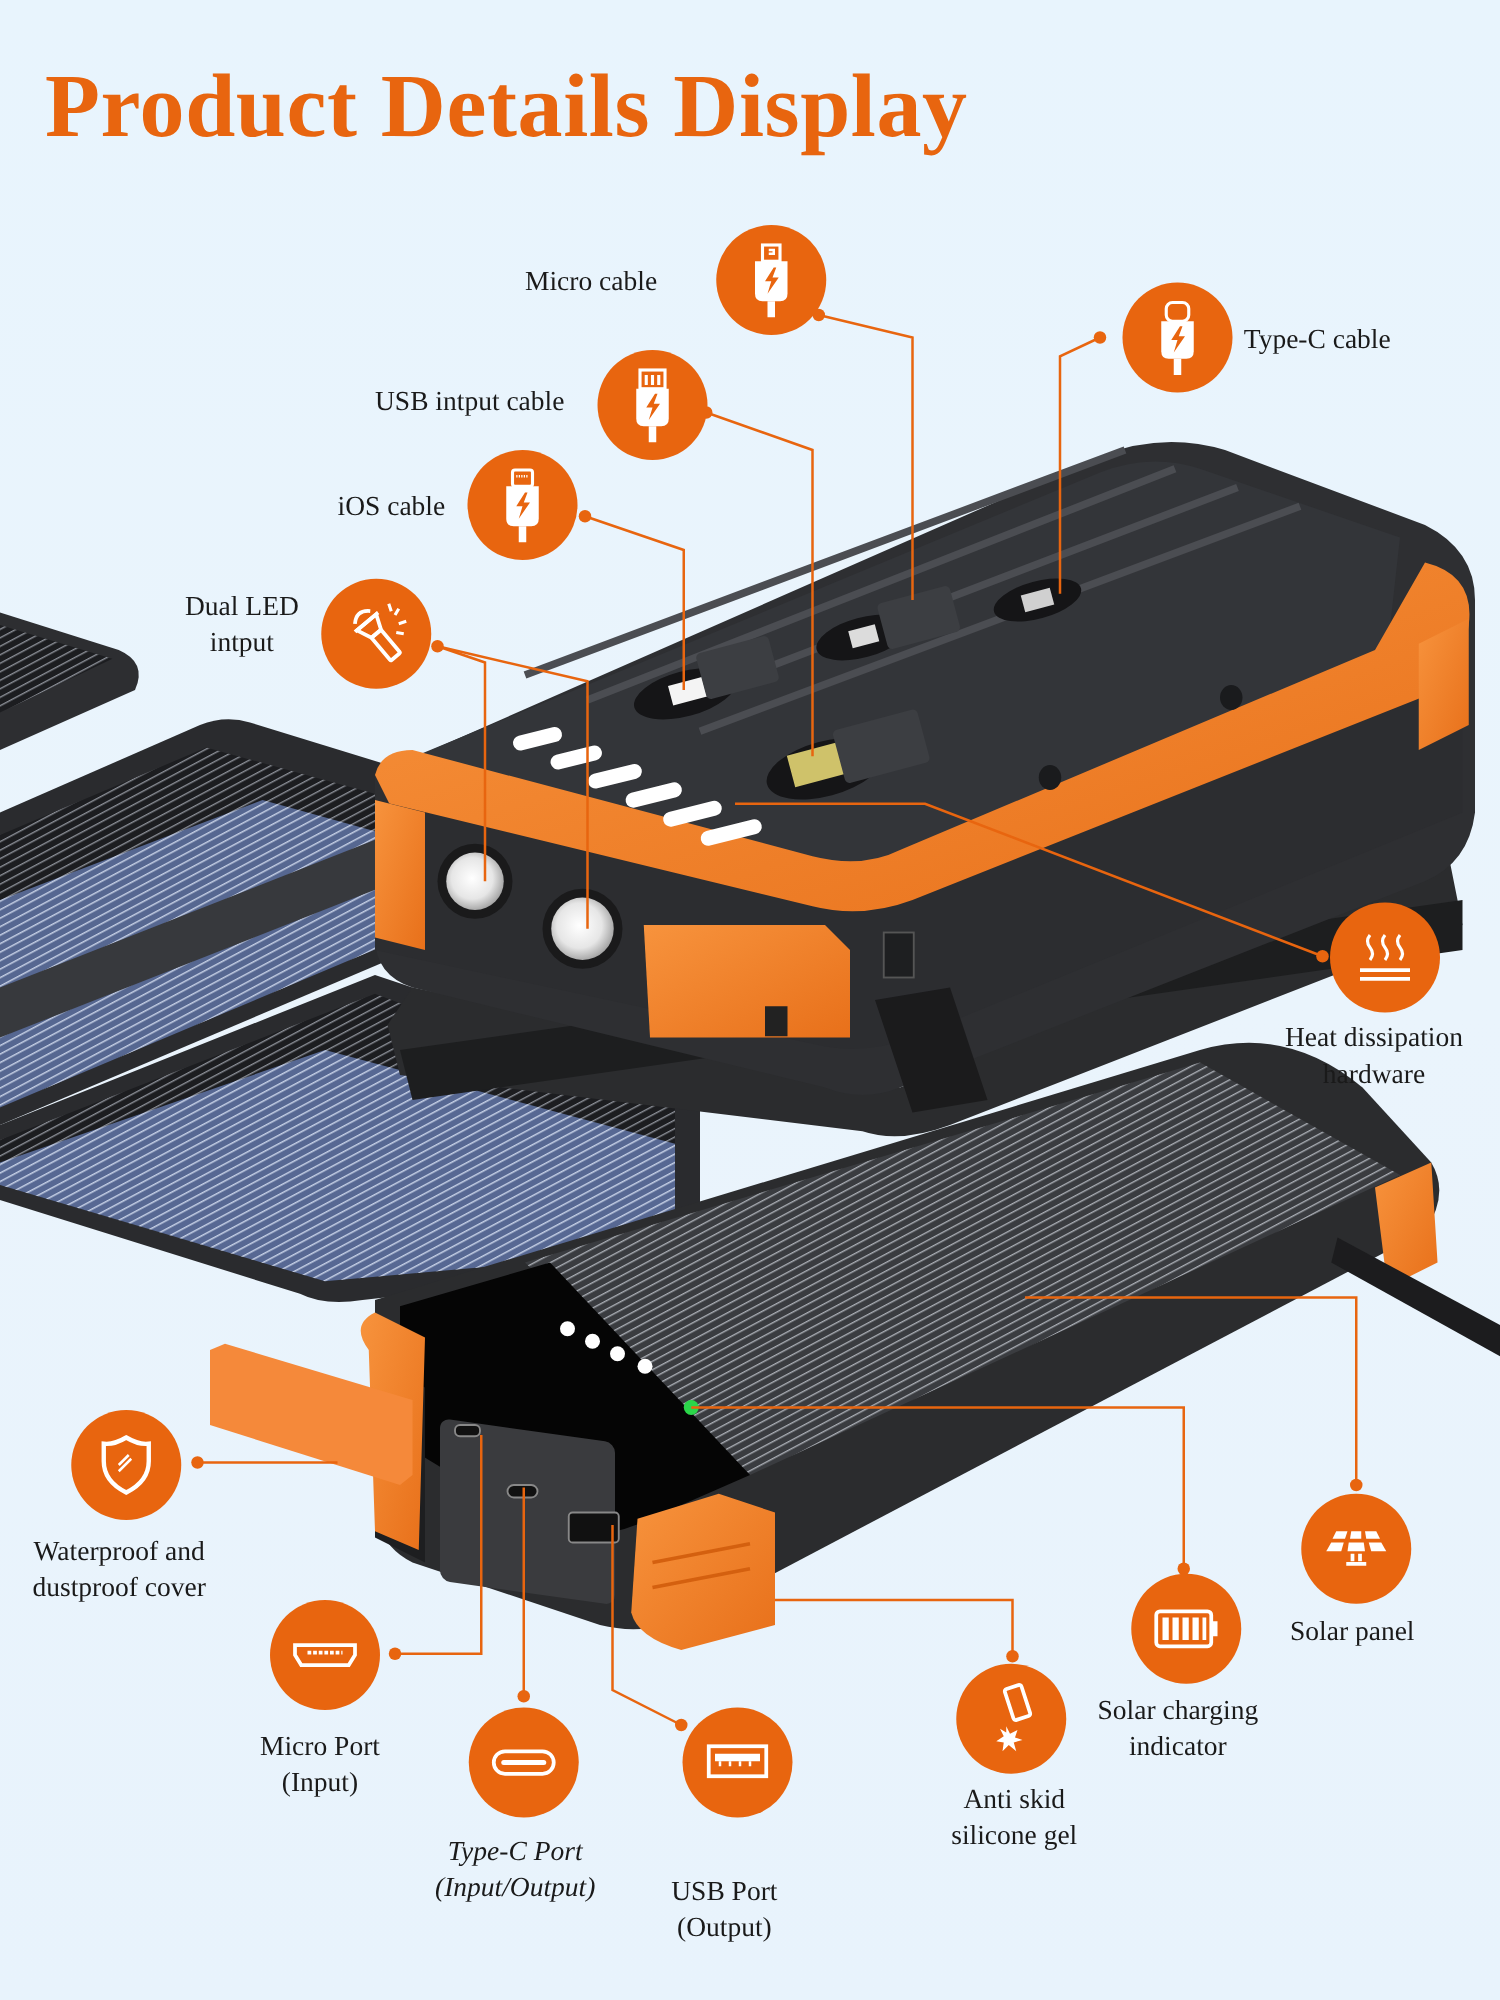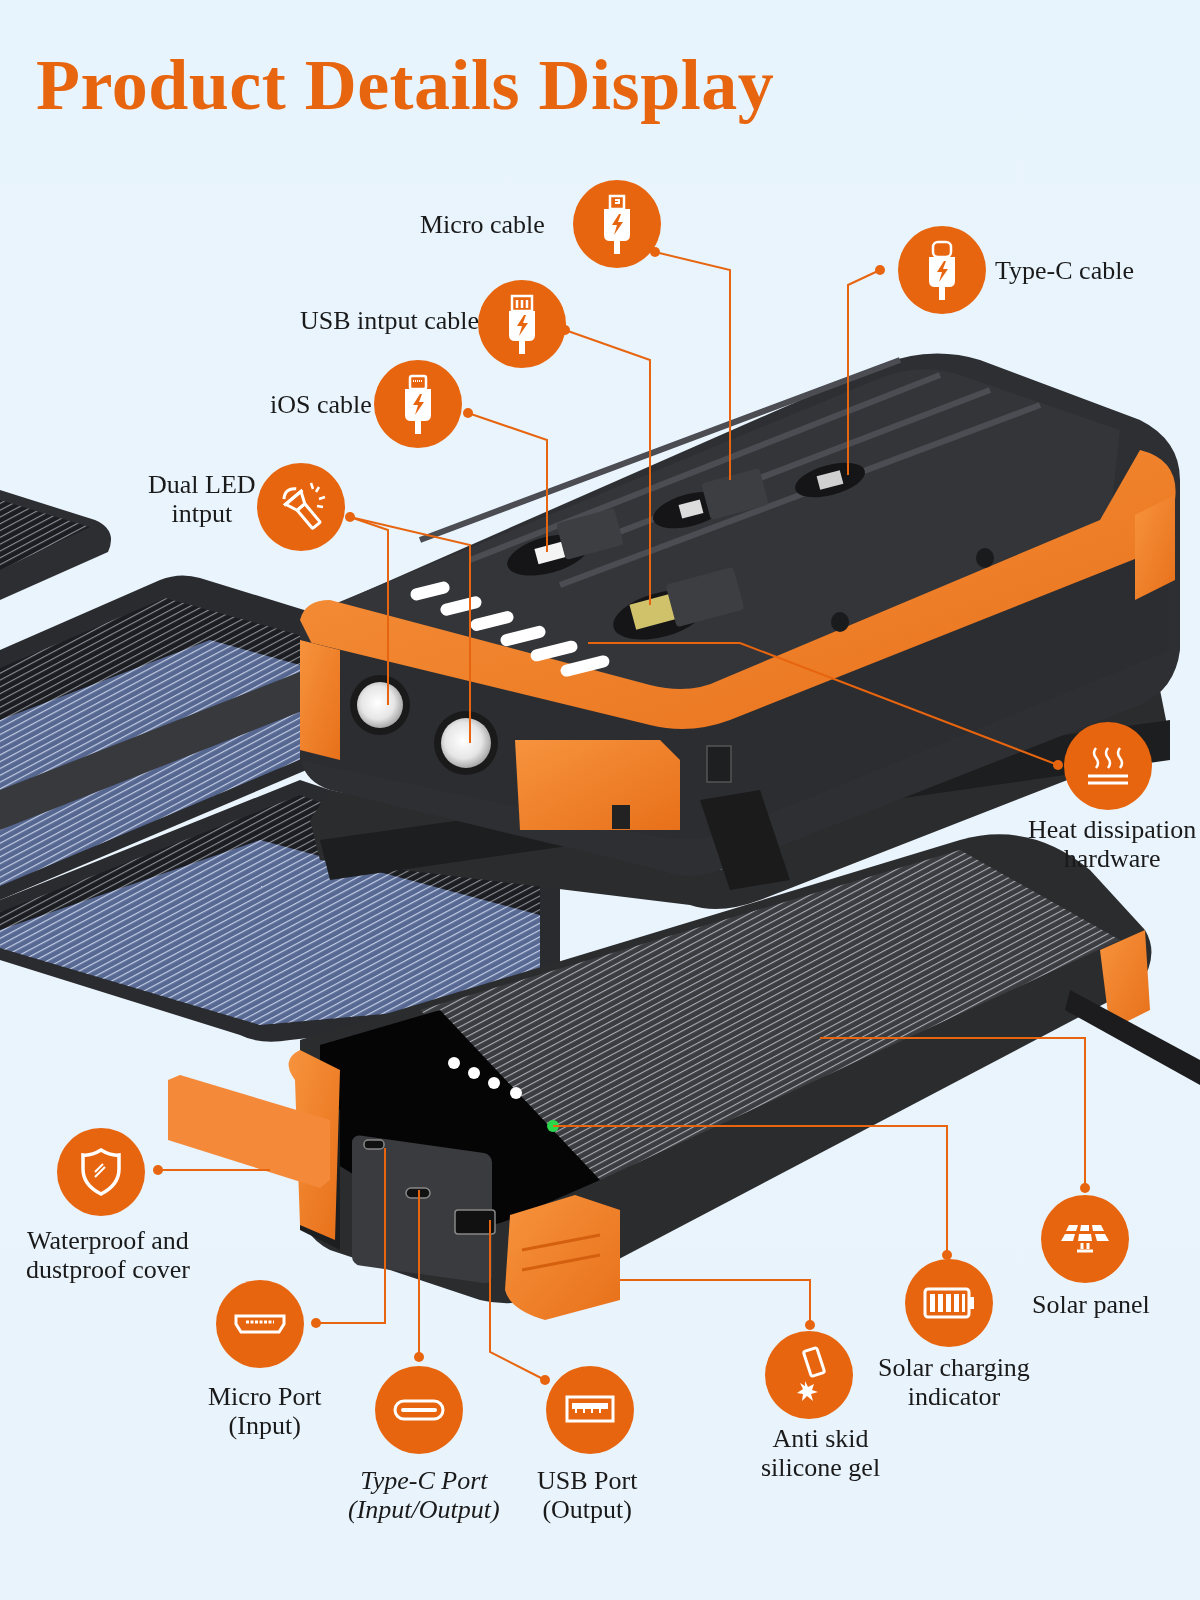--- a/index.html
+++ b/index.html
@@ -17,21 +17,21 @@
     color: #e8650f;
     margin-left: 36px;
   }
   .art { position: absolute; left: 0; top: 0; }
   .badge {
     position: absolute; width: 88px; height: 88px; border-radius: 50%;
     background: #e8650f; display: flex; align-items: center; justify-content: center;
   }
   .badge svg { width: 60px; height: 60px; }
   .label {
-    position: absolute; font-size: 26px; line-height: 29px; color: #1a1a1a;
+    position: absolute; font-size: 22px; line-height: 29px; color: #1a1a1a;
     white-space: nowrap; text-align: center;
   }
   .label.left { text-align: right; }
   .label.lft { text-align: center; }
 </style>
 </head>
 <body>
 
 <svg class="art" width="1200" height="1600" viewBox="0 0 1200 1600">
   <defs>
@@ -271,21 +271,21 @@
   <div>(Input/Output)</div>
 </div>
 
 <div class="badge" style="left:546px;top:1366px;">
   <svg viewBox="0 0 60 60">
     <rect x="7" y="17" width="46" height="24" fill="none" stroke="#fff" stroke-width="3"></rect>
     <rect x="12" y="23" width="36" height="6" fill="#fff"></rect>
     <path d="M16 29 v4 M24 29 v4 M32 29 v4 M40 29 v4" stroke="#fff" stroke-width="2"></path>
   </svg>
 </div>
-<div class="label" style="left:537px;top:1466px;">
+<div class="label" style="left:537px;top:1498px;">
   <div>USB Port</div>
   <div>(Output)</div>
 </div>
 
 <div class="badge" style="left:765px;top:1331px;">
   <svg viewBox="0 0 60 60">
     <rect x="28" y="4" width="14" height="26" rx="2" fill="none" stroke="#fff" stroke-width="3" transform="rotate(-18 35 17)"></rect>
     <path d="M26 36 l3 6 l6 -3 l-2 6 l6 2 l-7 2 l2 7 l-6 -5 l-5 5 l1 -7 l-6 -1 l6 -4 l-3 -6 l5 3z" fill="#fff"></path>
   </svg>
 </div>

